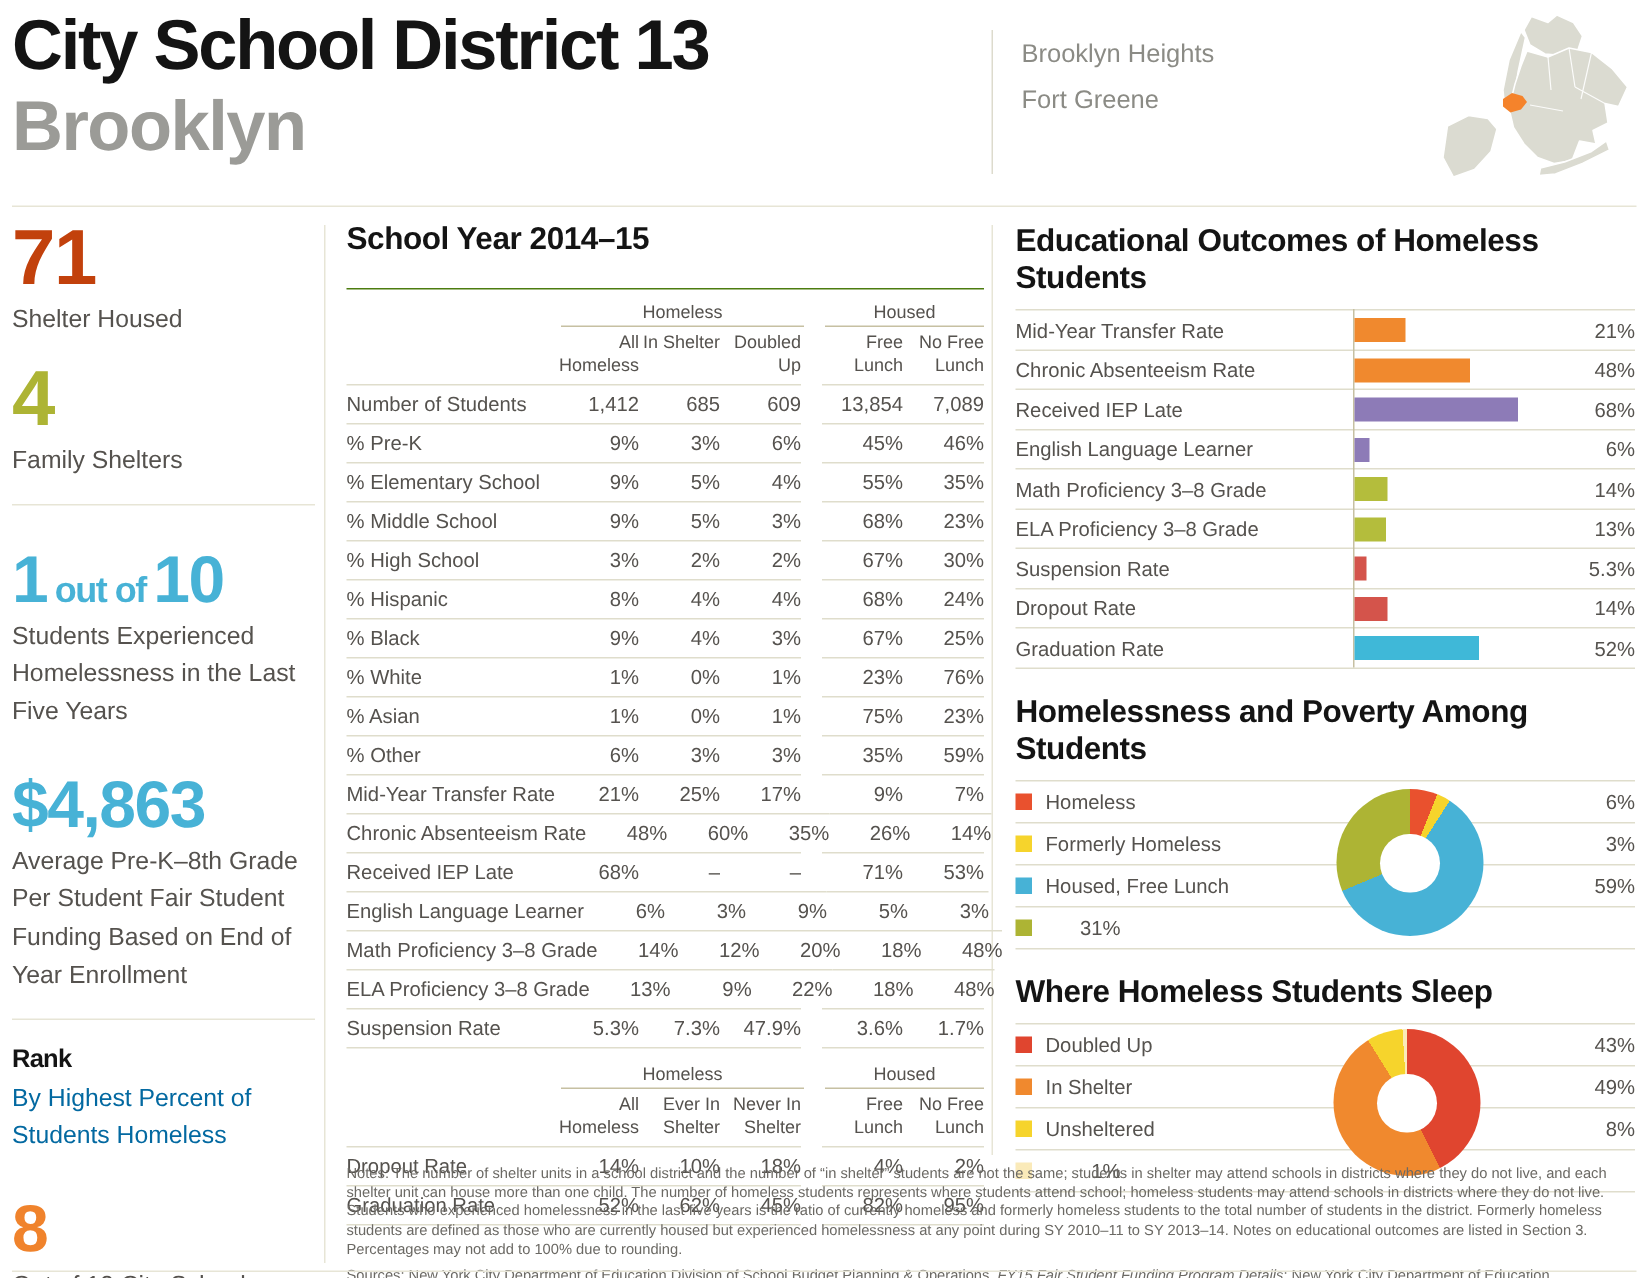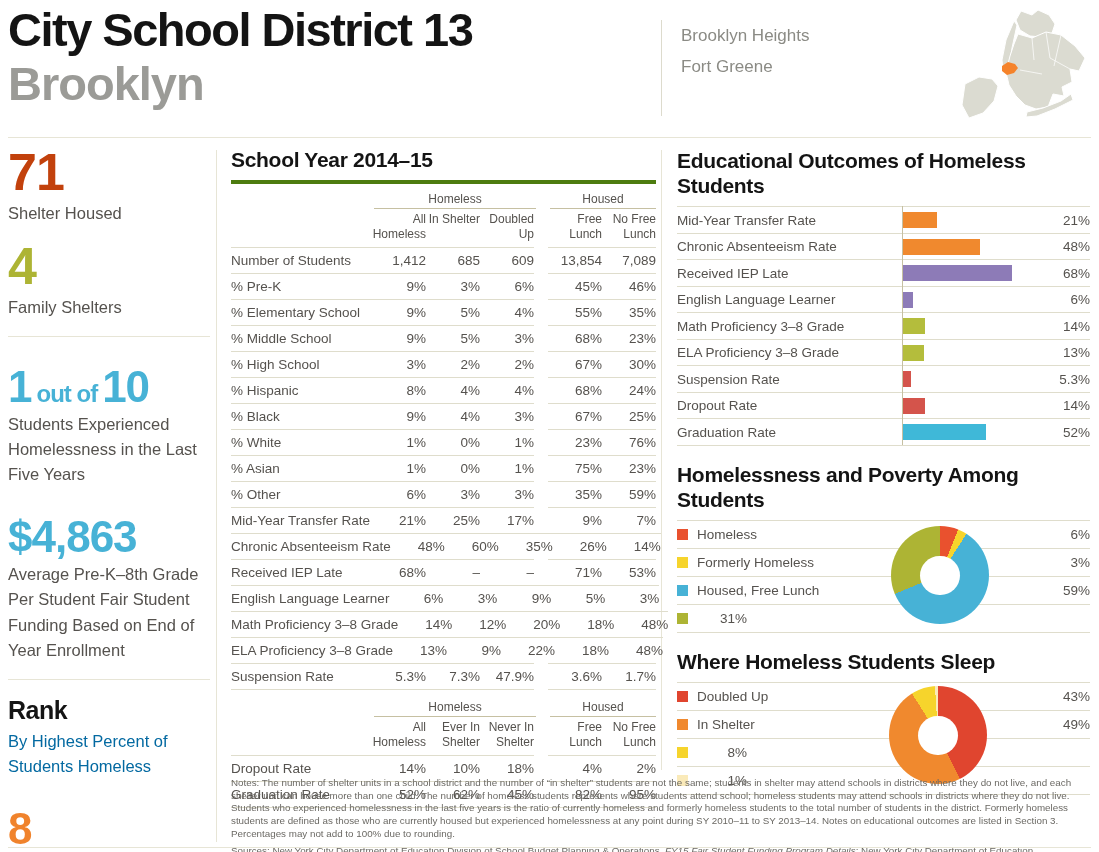--- a/index.html
+++ b/index.html
@@ -16,30 +16,30 @@
 
   
   #sidebar{position:absolute;left:8px;top:146px;width:202px;}
   .stat{margin-bottom:14px;}
   .stat-value{font-weight:bold;letter-spacing:-1px;line-height:1.0;}
   .sv-xl{font-size:52px;}
   .sv-lg{font-size:44px;margin-top:28px;}
   .stat-small{font-size:24px;margin:0 5px;}
   .stat-label{font-size:16.5px;color:#55524e;line-height:1.52;margin-top:3px;}
   .sb-divider{height:1px;background:#e7e5d6;margin:16px 0 16px 0;}
-  #rank-heading{font-size:25px;font-weight:bold;color:#141414;letter-spacing:-0.5px;margin:0 0 4px 0;}
+  #rank-heading{font-size:17px;font-weight:bold;color:#141414;letter-spacing:-0.5px;margin:0 0 4px 0;}
   #rank-sub{font-size:16.5px;color:#0369a1;line-height:1.52;margin-bottom:12px;}
 
   
   #vdiv-left{position:absolute;left:216px;top:150px;width:1px;height:692px;background:#e7e5d6;}
   #vdiv-right{position:absolute;left:661px;top:150px;width:1px;height:620px;background:#e7e5d6;}
 
   
   #mid{position:absolute;left:231px;top:148px;width:425px;}
-  #mid-title{font-size:21px;font-weight:bold;color:#141414;letter-spacing:-0.3px;padding-bottom:8px;border-bottom:4px solid #4d7c0f;}
+  #mid-title{font-size:21px;font-weight:bold;color:#141414;letter-spacing:-0.3px;padding-bottom:20px;border-bottom:1px solid #4d7c0f;}
   .tbl{width:100%;}
   .t-ghead{display:flex;font-size:12px;color:#55524e;margin-top:8px;}
   .t-ghead .sp{flex:1;}
   .t-group{text-align:center;border-bottom:1px solid #c6c0a2;padding-bottom:2px;}
   .tg-3{width:162px;}
   .tg-2{width:106px;}
   .t-gap{width:14px;}
   .t-sub{display:flex;font-size:12px;color:#55524e;margin-top:3px;margin-bottom:5px;}
   .t-sub .sp{flex:1;}
   .t-cell{width:54px;text-align:right;line-height:1.25;}
@@ -535,20 +535,21 @@
           <span class="leg-lbl">Doubled Up</span>
           <span class="leg-val">43%</span>
         </div>
         <div class="leg-row">
           <span class="leg-sq" style="background: rgb(240, 137, 46);"></span>
           <span class="leg-lbl">In Shelter</span>
           <span class="leg-val">49%</span>
         </div>
         <div class="leg-row">
           <span class="leg-sq" style="background: rgb(246, 212, 44);"></span>
+          <span class="leg-lbl">Unsheltered</span>
           <span class="leg-val">8%</span>
         </div>
         <div class="leg-row">
           <span class="leg-sq" style="background: rgb(250, 234, 185);"></span>
           <span class="leg-val">1%</span>
         </div>
         <div class="donut" style="left: 212px; top: 4px; width: 98px; height: 98px; background: conic-gradient(rgb(224, 69, 47) 0deg, rgb(224, 69, 47) 153.27deg, rgb(240, 137, 46) 153.27deg, rgb(240, 137, 46) 327.92deg, rgb(246, 212, 44) 327.92deg, rgb(246, 212, 44) 356.44deg, rgb(250, 234, 185) 356.44deg, rgb(250, 234, 185) 360deg);">
           <div class="hole"></div>
         </div>
       </div>

